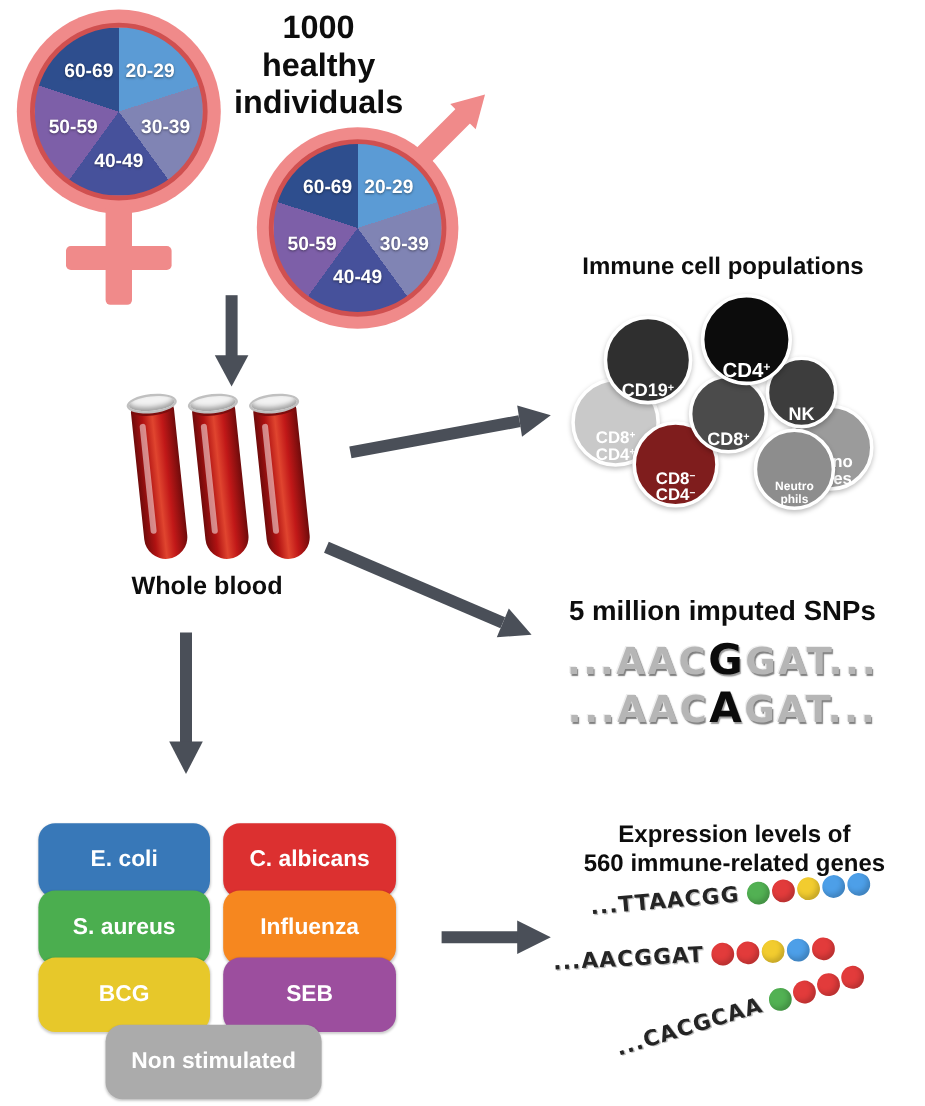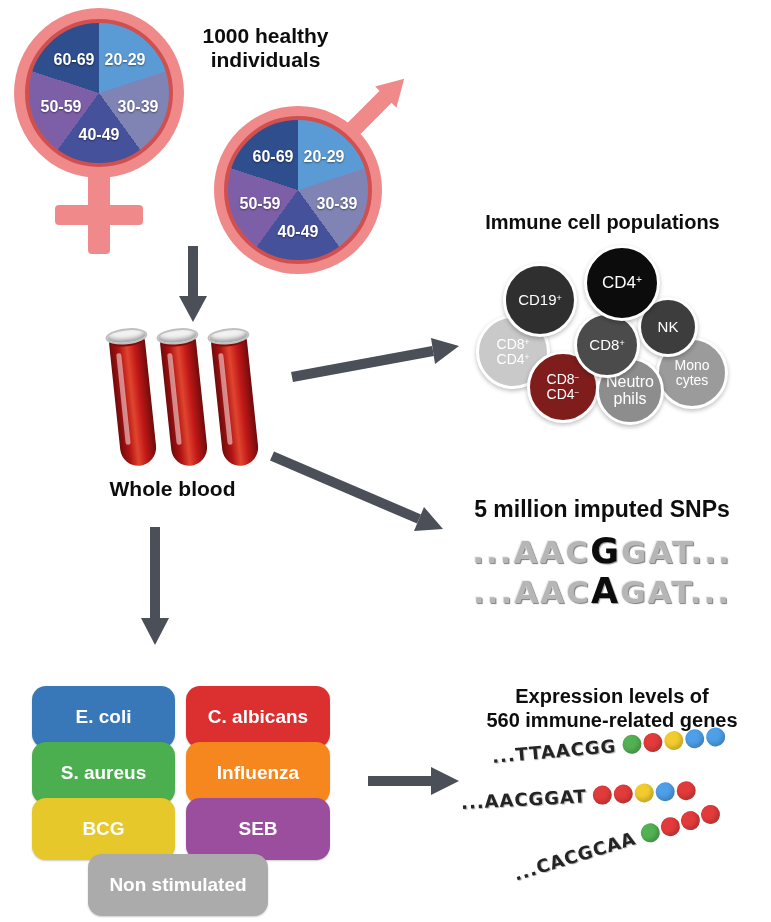--- a/index.html
+++ b/index.html
@@ -5,21 +5,21 @@
   * { margin:0; padding:0; box-sizing:border-box; }
   body { background:#ffffff; }
   .canvas { position:relative; width:771px; height:922px; background:#fff;
             font-family:"Liberation Sans", sans-serif; color:#111; overflow:hidden; }
   .heading { font-weight:bold; text-align:center; color:#0d0d0d; }
 
   
   .arrows { position:absolute; left:0; top:0; pointer-events:none; z-index:0; }
 
   
-  .cohort-title { position:absolute; left:188px; top:8px; width:155px; font-size:21px; line-height:1.15; z-index:2;margin-top:16px; }
+  .cohort-title { position:absolute; left:188px; top:8px; width:155px; font-size:27px; line-height:1.15; z-index:2; }
   .female { position:absolute; left:14px; top:8px; width:175px; height:248px; z-index:1; }
   .male   { position:absolute; left:214px; top:86px; width:215px; height:205px; z-index:1; }
   .sym-circle { position:absolute; border-radius:50%; background:#F08A8A; }
   .f-circle { left:0; top:0; width:170px; height:170px; }
   .f-stem { position:absolute; left:74px; top:162px; width:22px; height:84px; background:#F08A8A; border-radius:4px; }
   .f-bar  { position:absolute; left:41px; top:197px; width:88px; height:20px; background:#F08A8A; border-radius:4px; }
   .m-circle { left:0; top:20px; width:168px; height:168px; }
   .m-shaft { position:absolute; left:138px; top:36px; width:52px; height:17px; background:#F08A8A;
              transform-origin:left center; transform:rotate(-45deg); border-radius:3px; }
   .m-head { position:absolute; left:168px; top:-13px; width:0; height:0;
@@ -44,33 +44,33 @@
                background:linear-gradient(90deg,#6f0b0b 0%,#b01212 25%,#e0452f 48%,#c11818 70%,#6f0b0b 100%);
                border-radius:6px 6px 18px 18px; }
   .tube-surface { position:absolute; left:5px; top:9px; width:32px; height:9px; background:#7d0d0d; border-radius:50%; }
   .tube-shine { position:absolute; left:9px; top:24px; width:5px; height:92px; background:rgba(255,255,255,.5); border-radius:3px; }
   .tube-rim { position:absolute; left:0; top:0; width:42px; height:16px; background:#f2f2f2;
               border:2px solid #c0c0c0; border-radius:50%; box-shadow:inset 0 -3px 4px rgba(0,0,0,.35); }
   .blood-label { position:absolute; left:85px; top:477px; width:175px; font-size:21px; }
 
   
   .immune-title { position:absolute; left:465px; top:211px; width:275px; font-size:20px; }
-  .cell { position:absolute; border-radius:50%; border:3px solid #fff; color:#fff; font-weight:normal;
-          display:flex; align-items:center; justify-content:center; text-align:center; line-height:1.05;
+  .cell { position:absolute; border-radius:50%; border:3px solid #fff; color:#fff; font-weight:bold;
+          display:flex; align-items:flex-end; justify-content:center; text-align:center; line-height:1.05;
           box-shadow:0 2px 4px rgba(0,0,0,.25); }
   .cell sup { font-size:0.6em; vertical-align:0.45em; line-height:0; }
   .cl .row { display:block; }
   .cell-cd19   { left:503px; top:263px; width:74px; height:74px; font-size:15px; z-index:2; }
   .cell-cd4    { left:584px; top:245px; width:76px; height:76px; font-size:17px; z-index:5; }
   .cell-nk     { left:638px; top:297px; width:60px; height:60px; font-size:15px; z-index:3; }
   .cell-cd8    { left:574px; top:312px; width:66px; height:66px; font-size:15px; z-index:4; }
   .cell-dp     { left:476px; top:315px; width:74px; height:74px; font-size:14px; z-index:1; }
   .cell-mono   { left:656px; top:337px; width:72px; height:72px; font-size:14px; z-index:2; }
   .cell-dn     { left:527px; top:351px; width:72px; height:72px; font-size:14px; z-index:2; }
-  .cell-neutro { left:596px; top:357px; width:68px; height:68px; font-size:16px; z-index:3; }
+  .cell-neutro { left:628px; top:357px; width:68px; height:68px; font-size:10px; z-index:3; }
 
   
   .snp-title { position:absolute; left:462px; top:496px; width:280px; font-size:23px; }
   .snp-seq { position:absolute; left:452px; width:300px; text-align:center; font-weight:bold; font-size:31px;
              letter-spacing:2px; color:#b6b6b6; white-space:nowrap;
              text-shadow:-1px -1px 0 #eeeeee, 1px 1px 1px #7e7e7e;
              font-family:"DejaVu Sans","Liberation Sans",sans-serif; }
   .snp-seq-1 { top:531px;text-align:center; }
   .snp-seq-2 { top:571px; }
   .snp-var { color:#0b0b0b; font-size:35px; text-shadow:1px 1px 1px #999; }

